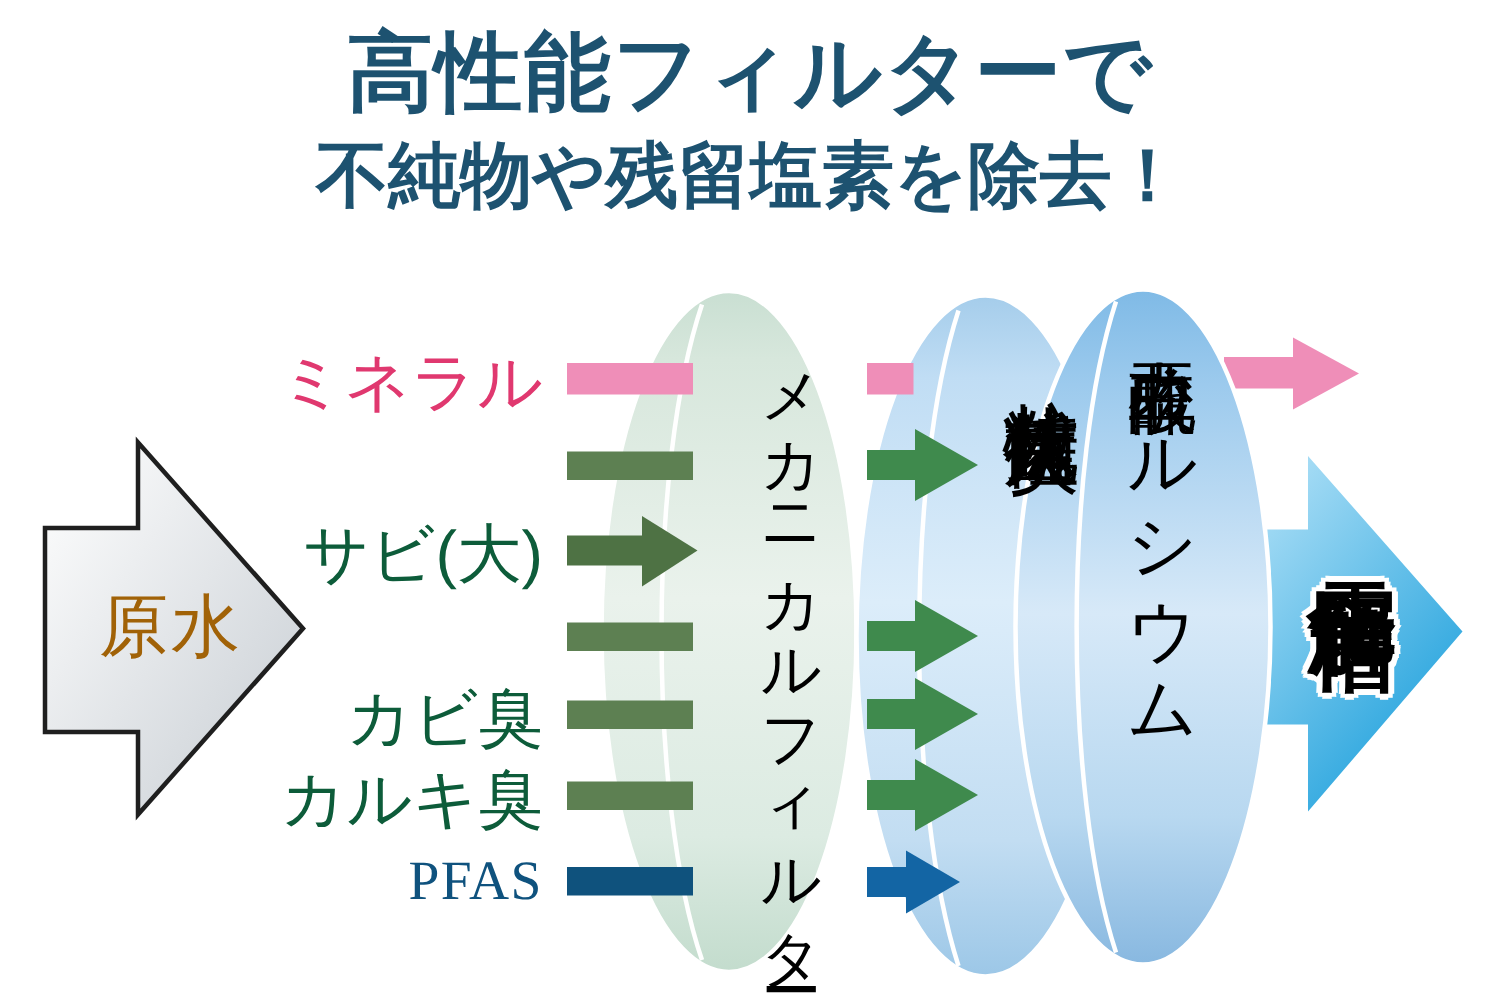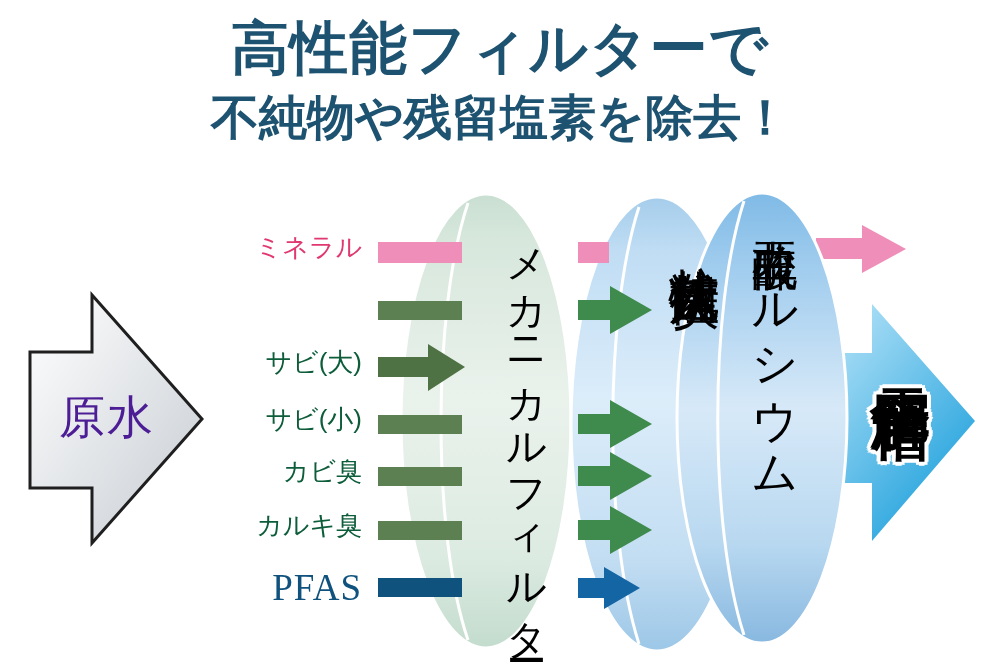--- a/index.html
+++ b/index.html
@@ -4,25 +4,25 @@
 <style>
   html,body{margin:0;padding:0;background:#fff;}
   .stage{position:relative;width:1000px;height:670px;background:#fff;overflow:hidden;
          font-family:"Liberation Sans","DejaVu Sans",sans-serif;}
   .stage svg{position:absolute;left:0;top:0;}
   .title1,.title2{position:absolute;left:0;width:1000px;text-align:center;
          font-family:"Liberation Serif","DejaVu Serif",serif;font-weight:bold;color:#1d5270;}
   .title1{top:20px;font-size:58px;line-height:1;letter-spacing:1px;}
   .title2{top:92px;font-size:48px;line-height:1.1;letter-spacing:0px;}
   .lbl{position:absolute;left:170px;width:192px;text-align:right;line-height:1;
-       font-size:26px;color:#0d5c3a;white-space:nowrap;}
+       font-size:43px;color:#0d5c3a;white-space:nowrap;}
   .lbl.mineral{color:#e0386f;}
   .lbl.pfas{color:#0f527e;font-size:37px;letter-spacing:1px;}
-  .gensui{position:absolute;left:52px;top:394px;width:110px;text-align:center;
-       font-size:46px;line-height:1;color:#4c1d95;letter-spacing:2px;}
+  .gensui{position:absolute;left:52px;top:394px;width:110px;text-align:right;
+       font-size:46px;line-height:1;color:#a16207;letter-spacing:2px;}
   .vtext{position:absolute;writing-mode:vertical-rl;text-orientation:mixed;
        color:#000;line-height:1;white-space:nowrap;}
   .f1text{left:507px;top:220px;font-size:40px;letter-spacing:1px;}
   .f2text{left:670px;top:228px;font-size:50px;letter-spacing:2px;}
   .f3text{left:753px;top:206px;font-size:46px;letter-spacing:1px;}
   .outtext{left:872px;top:342px;font-size:58px;font-weight:bold;letter-spacing:8px;
        text-shadow:-3px -3px 0 #fff,3px -3px 0 #fff,-3px 3px 0 #fff,3px 3px 0 #fff,
                    -4px 0 0 #fff,4px 0 0 #fff,0 -4px 0 #fff,0 4px 0 #fff;}
 </style>
 </head>
@@ -119,21 +119,20 @@
     </g>
   </svg>
 
   <div class="title1">高性能フィルターで</div>
   <div class="title2">不純物や残留塩素を除去！</div>
 
   <div class="gensui">原水</div>
 
   <div class="lbl mineral" style="top:234px;">ミネラル</div>
   <div class="lbl" style="top:349px;text-align:right;">サビ(大)</div>
-  <div class="lbl" style="top:406px;">サビ(小)</div>
   <div class="lbl" style="top:458px;">カビ臭</div>
   <div class="lbl" style="top:512px;">カルキ臭</div>
   <div class="lbl pfas" style="top:569px;font-family:Liberation Serif, serif;">PFAS</div>
 
   <div class="vtext f1text">メカニカルフィルター</div>
   <div class="vtext f2text">粒状抗菌活性炭</div>
   <div class="vtext f3text">亜硫酸カルシウム</div>
 
   <div class="vtext outtext">電解槽へ</div>
 

